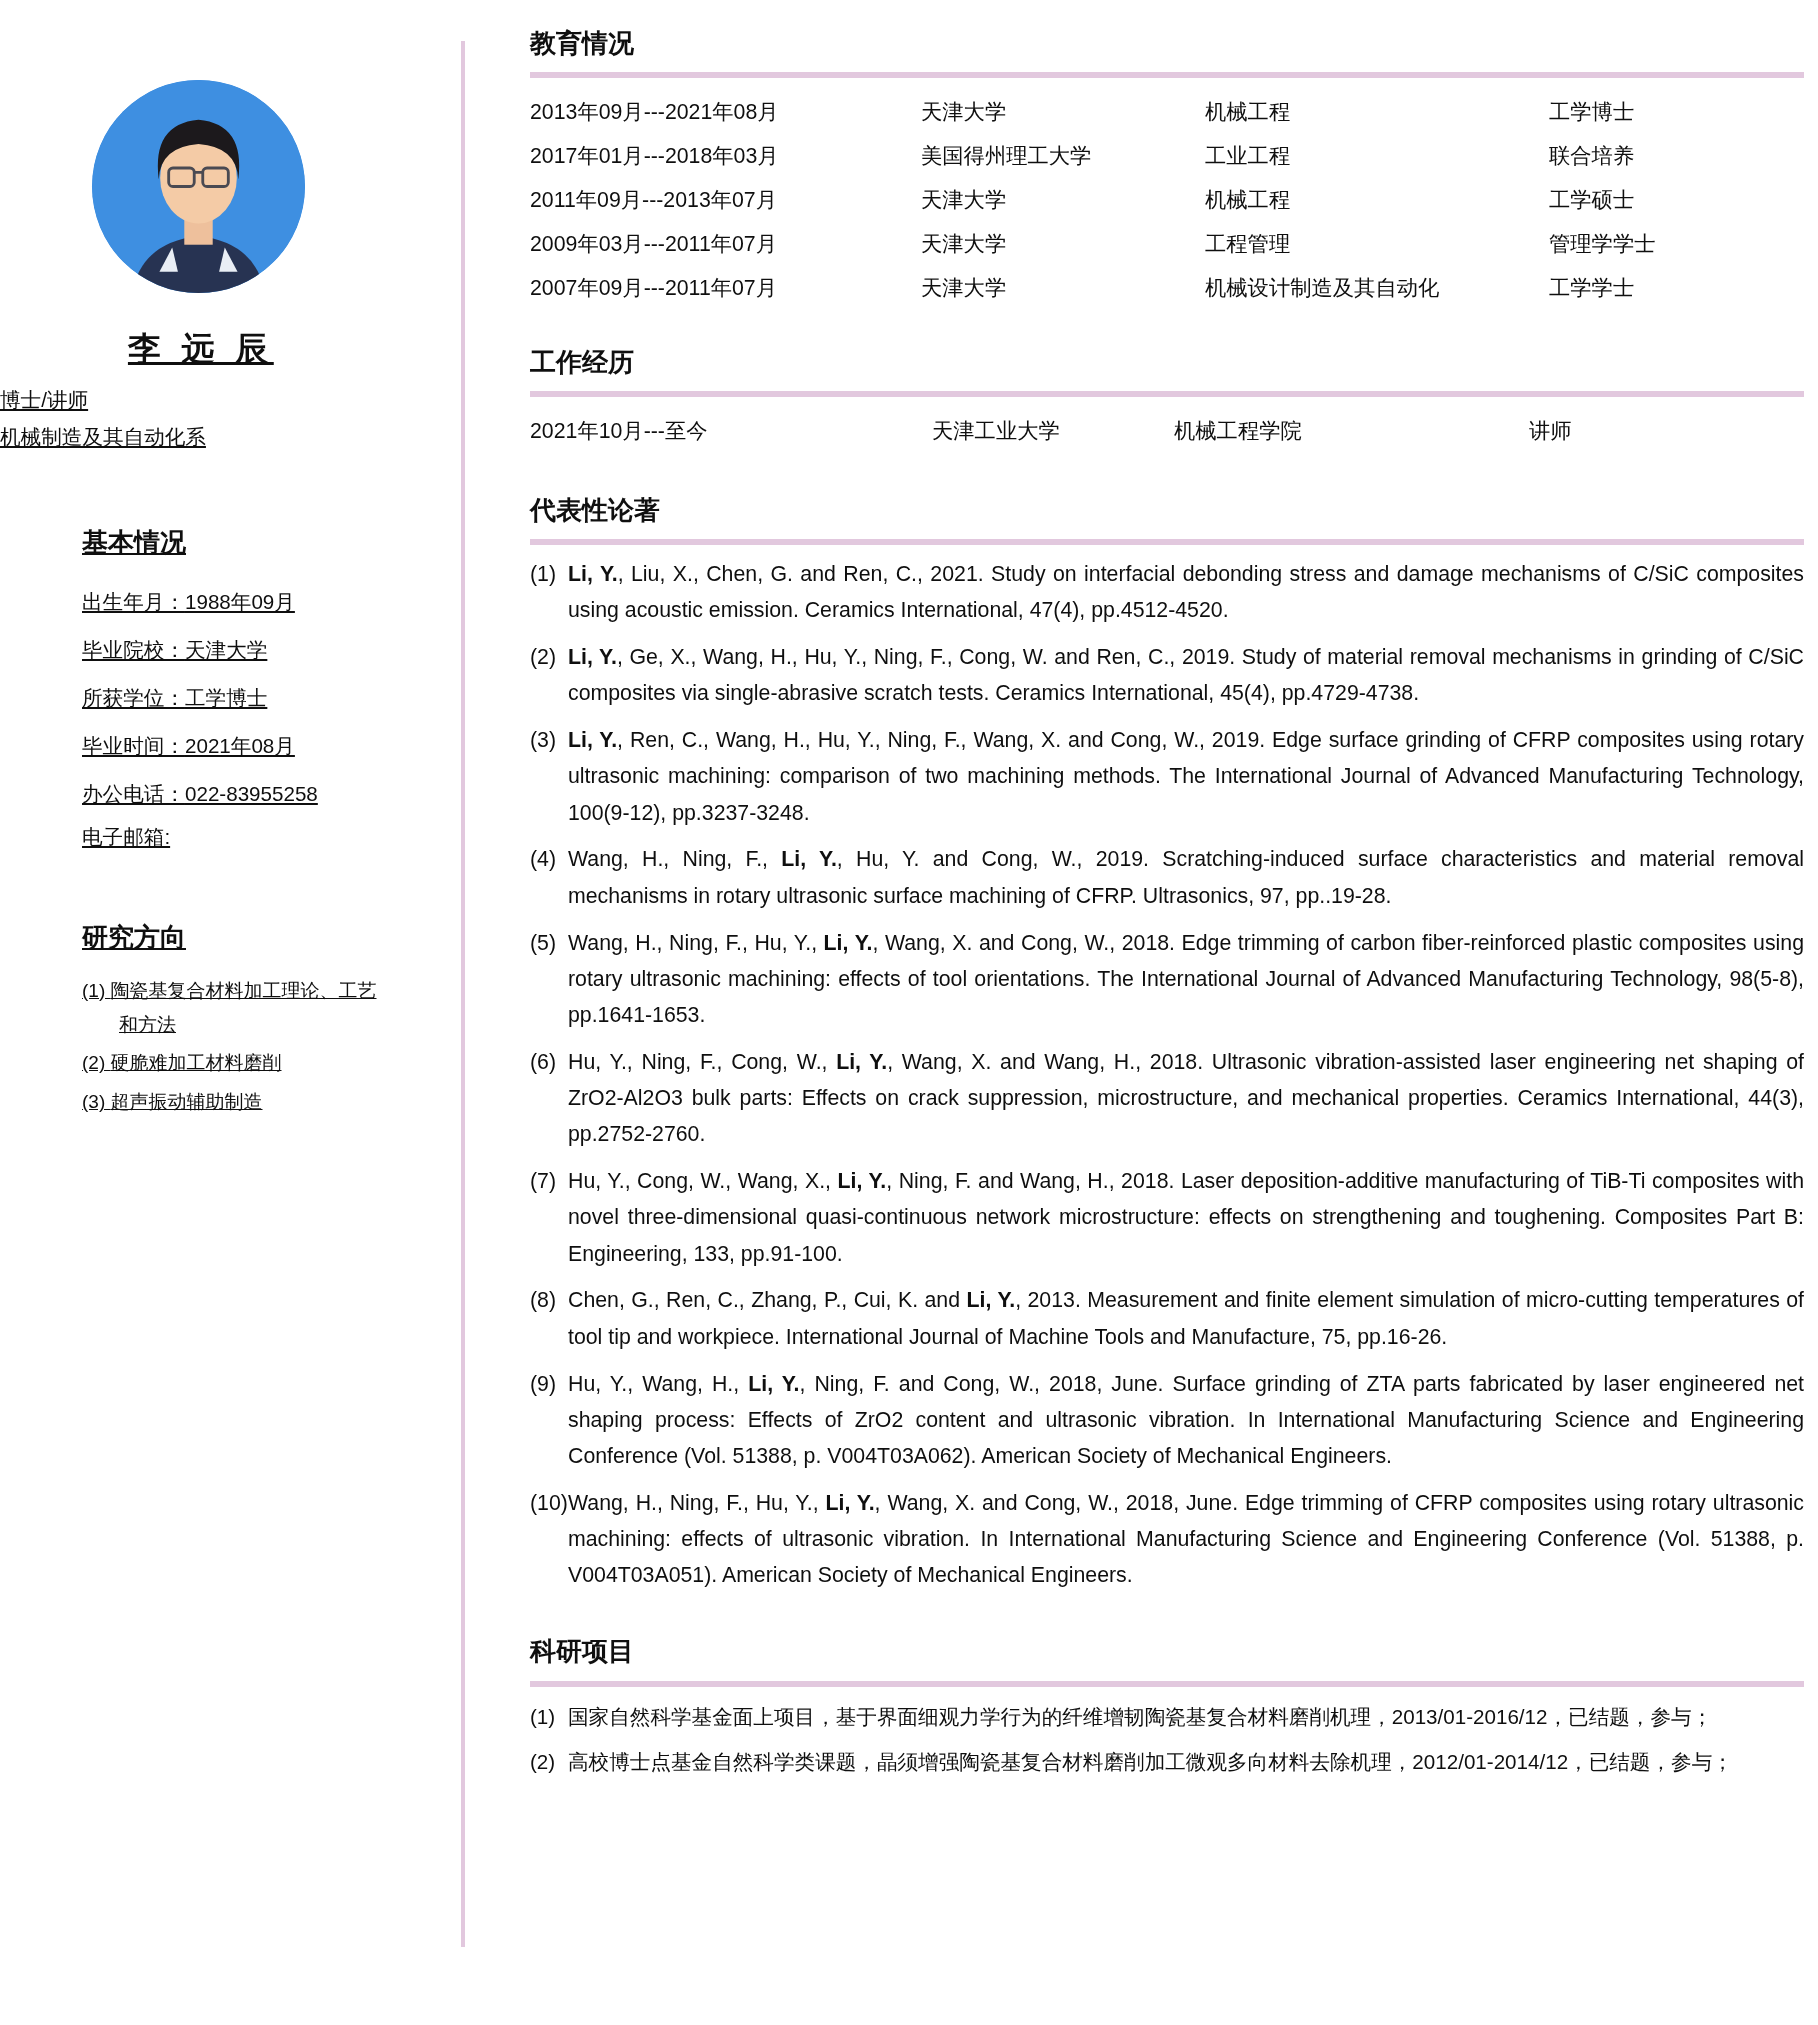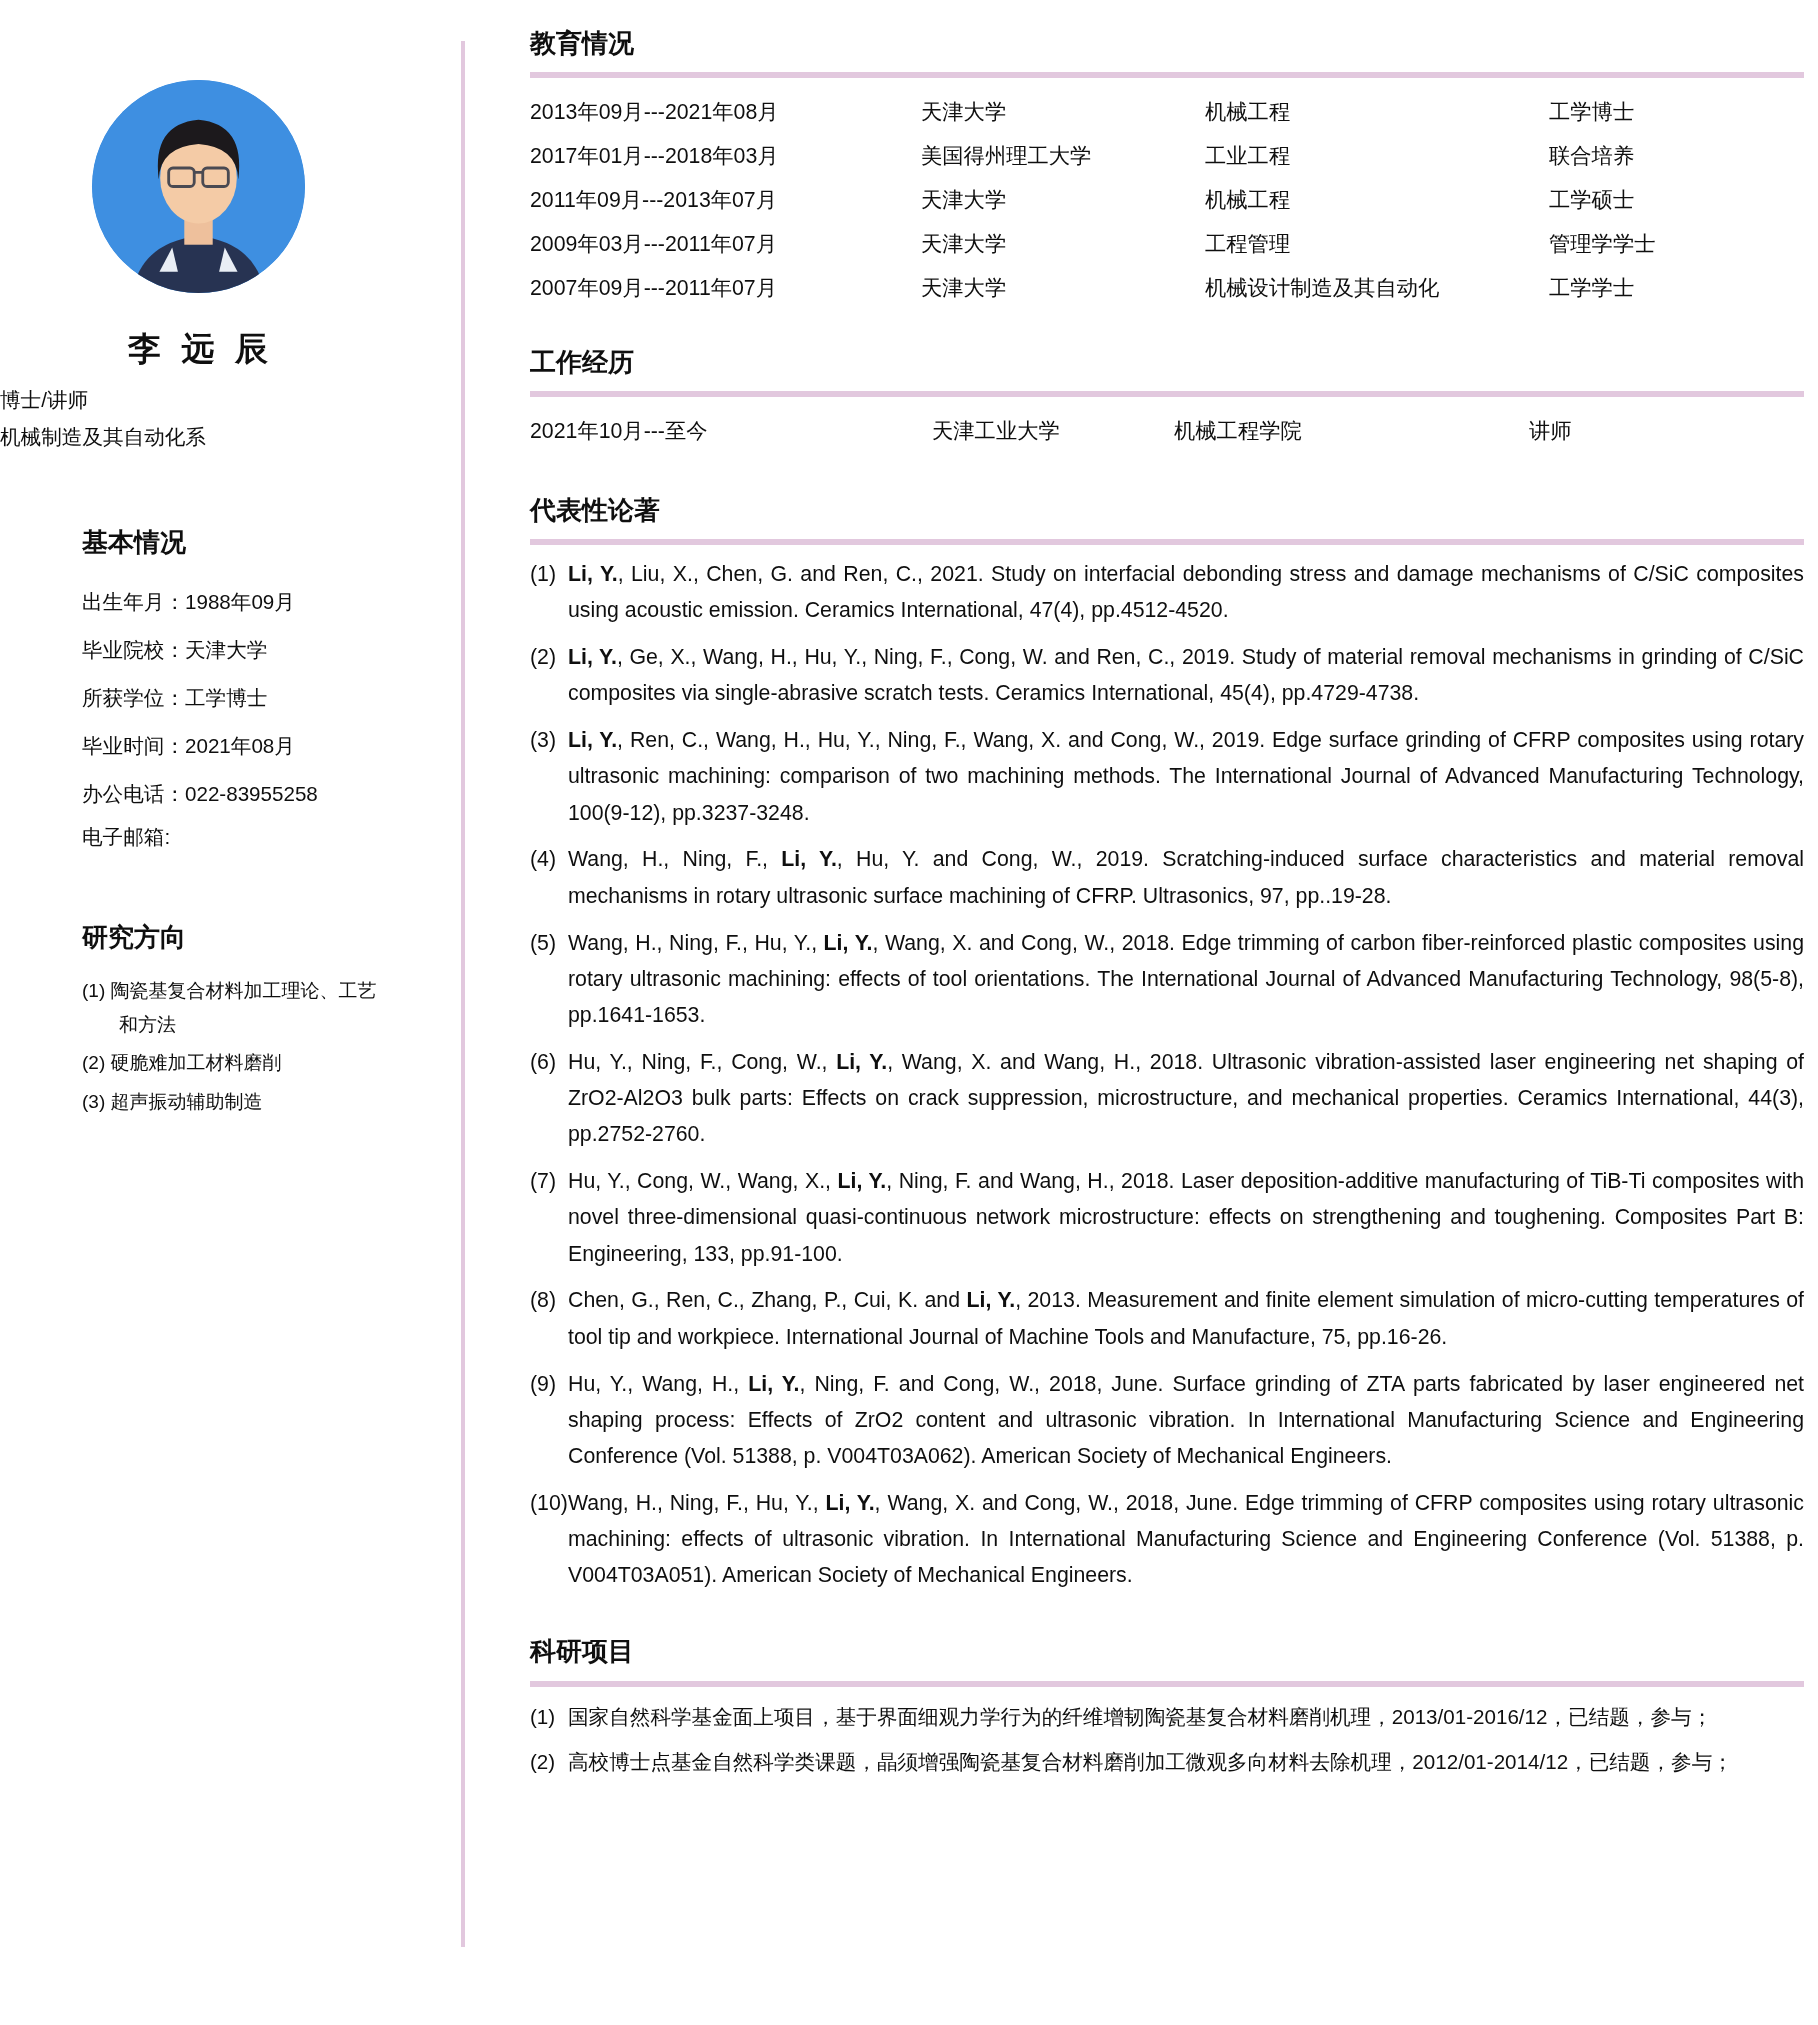--- a/index.html
+++ b/index.html
@@ -13,21 +13,21 @@
     width:1819px;
     min-height:2025px;
     background:#ffffff;
     color:var(--ink);
     font-family:"Liberation Sans","DejaVu Sans",sans-serif;
     position:relative;
   }
   .page{position:relative;width:1819px;min-height:2025px;overflow:hidden;}
 
   
-  .sidebar{position:absolute;left:0;top:0;width:396px;}
+  .sidebar{position:absolute;left:0;top:0;width:396px;text-decoration:underline;}
   .avatar{
     width:213px;height:213px;border-radius:50%;
     margin:80px auto 0;overflow:hidden;background:var(--blue);
   }
   .avatar svg{display:block;width:100%;height:100%;}
   .name{
     margin-top:34px;text-align:center;
     font-size:33px;font-weight:700;letter-spacing:5.7px;text-indent:5.7px;
   }
   .subtitle{margin-top:12.8px;font-size:20.6px;line-height:1.45;}

